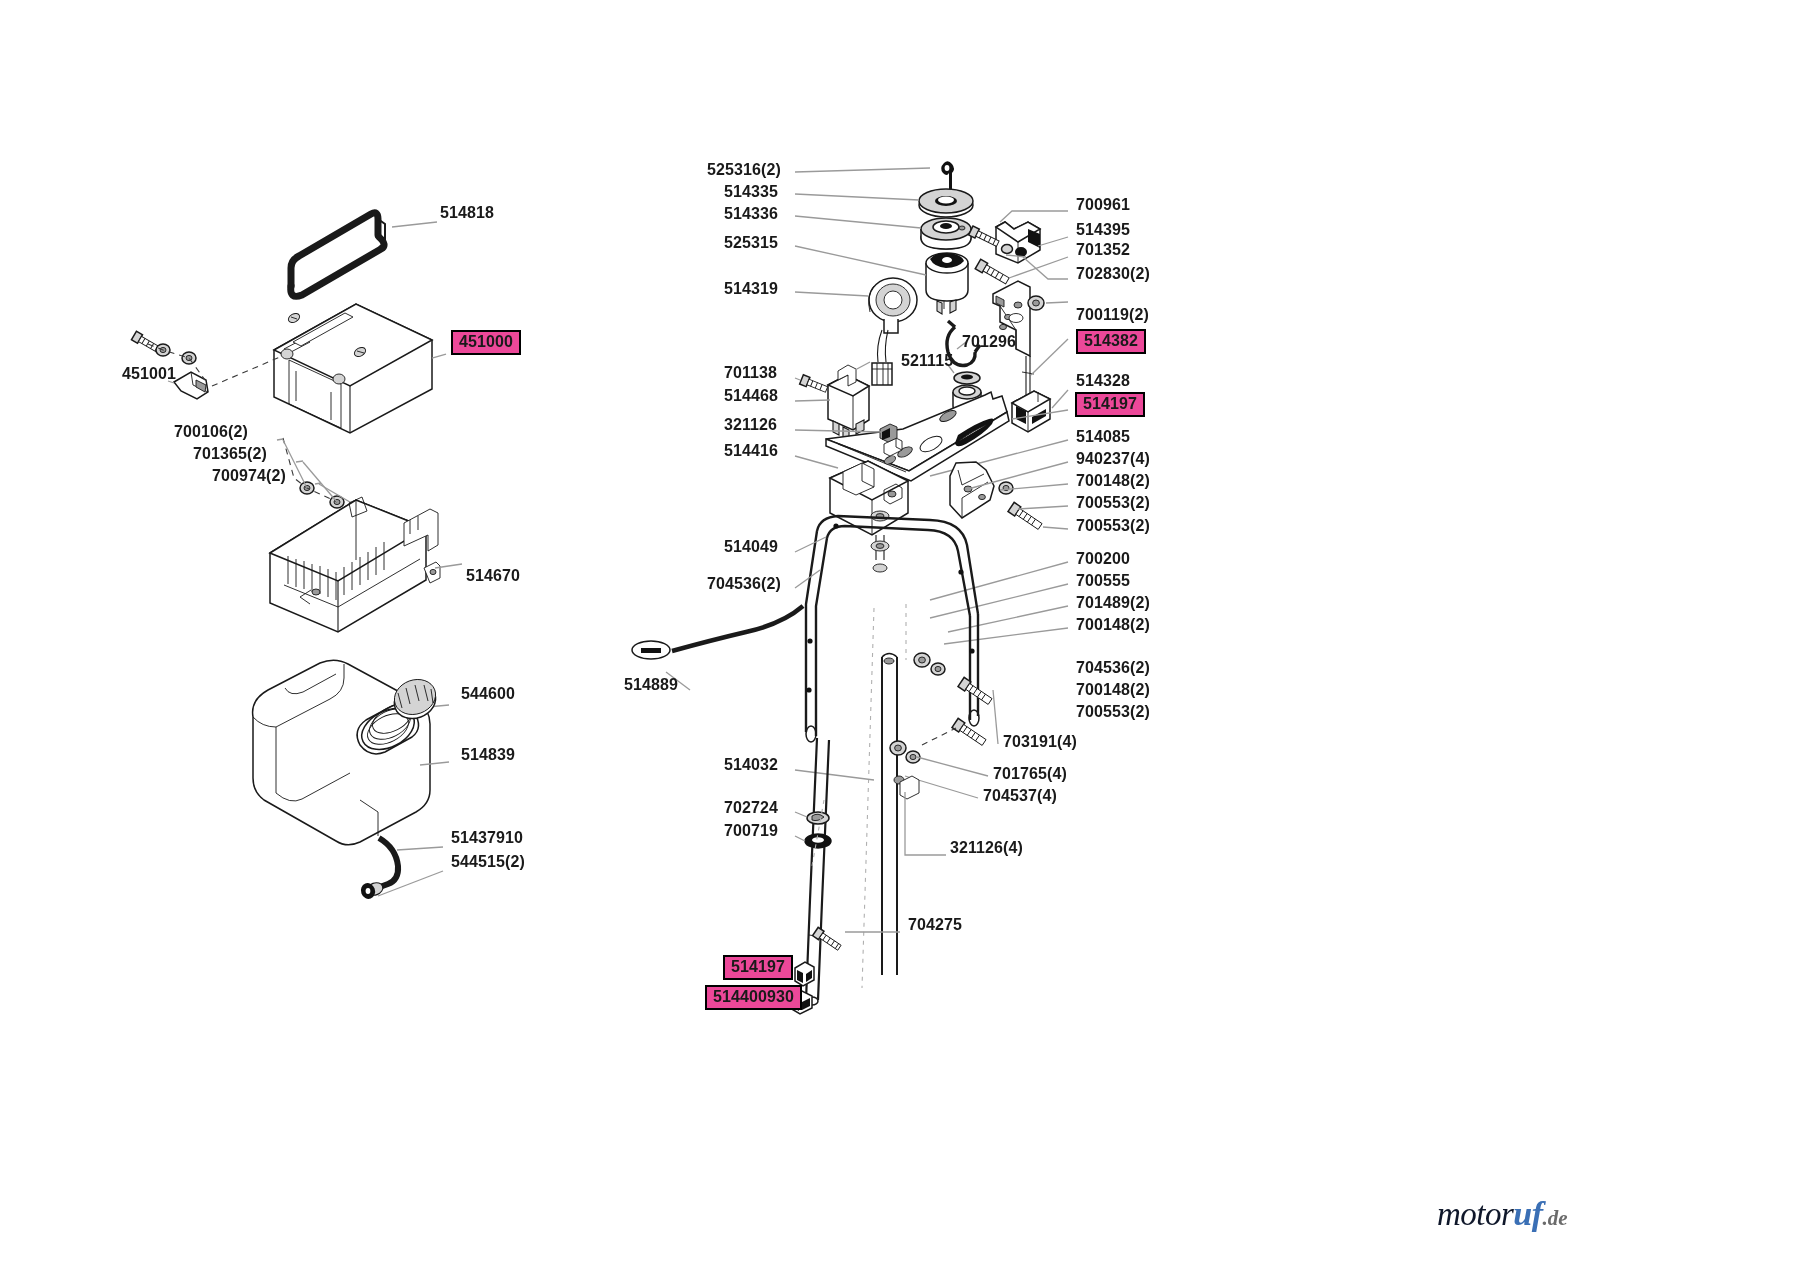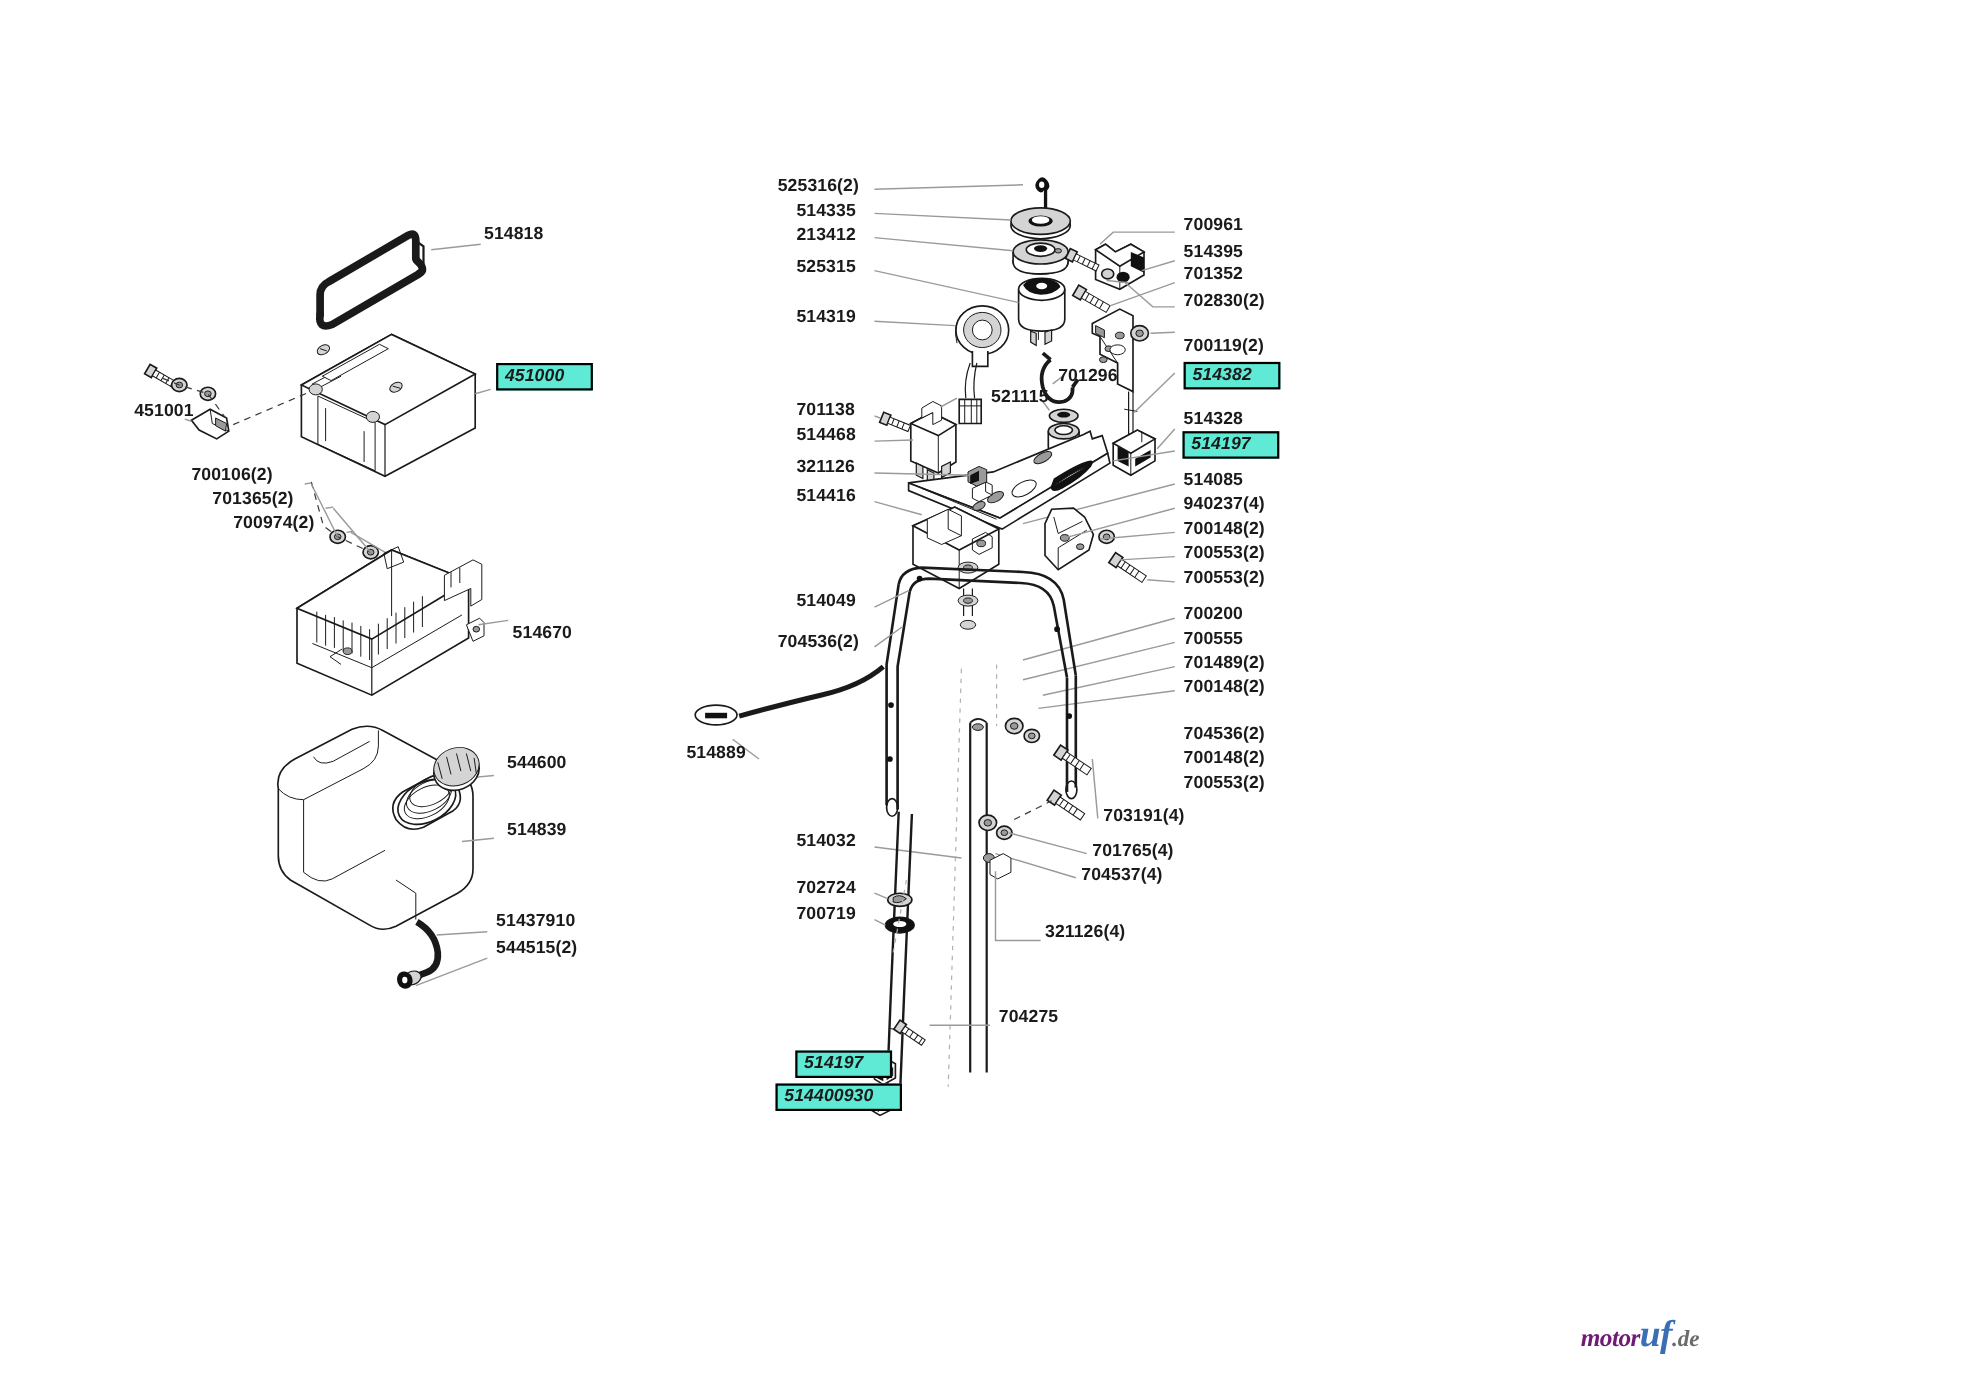--- a/index.html
+++ b/index.html
@@ -4,26 +4,26 @@
 <style>
   html,body{margin:0;padding:0;background:#ffffff;}
   body{width:1800px;height:1272px;position:relative;overflow:hidden;
        font-family:"Liberation Sans",sans-serif;}
   #sheet{position:absolute;inset:0;width:1800px;height:1272px;}
   svg#art{position:absolute;left:0;top:0;width:1800px;height:1272px;}
 
   .lbl{position:absolute;font-family:"Liberation Sans",sans-serif;
        font-weight:bold;font-size:16px;color:#1a1a1a;white-space:nowrap;
        letter-spacing:.1px;line-height:1;}
-  .boxed{border:2px solid #000;background:#5eead4;padding:2px 24px 3px 6px;font-style:italic;}
+  .boxed{border:2px solid #000;background:#ec4899;padding:2px 6px 3px 6px;}
 
   
   #wm{position:absolute;left:1437px;top:1195px;white-space:nowrap;
       font-family:"Liberation Serif",serif;font-style:italic;}
-  #wm .w1{font-size:23px;font-weight:bold;color:#701a75;letter-spacing:-.5px;}
+  #wm .w1{font-size:33px;font-weight:normal;color:#0f172a;letter-spacing:-.5px;}
   #wm .w2{font-size:34px;font-weight:bold;color:#3a6fb5;letter-spacing:-.5px;}
   #wm .w3{font-size:21px;font-weight:bold;color:#6b6b6b;}
 </style>
 </head>
 <body>
 
 <div id="sheet">
 
   <svg id="art" viewBox="0 0 1800 1272" xmlns="http://www.w3.org/2000/svg">
     <defs>
@@ -495,21 +495,21 @@
       <div class="lbl" style="left: 174px; top: 424px;">700106(2)</div>
       <div class="lbl" style="left: 193px; top: 446px;">701365(2)</div>
       <div class="lbl" style="left: 212px; top: 468px;">700974(2)</div>
       <div class="lbl" style="left: 466px; top: 552px; margin-top: 16px;">514670</div>
       <div class="lbl" style="left: 461px; top: 686px;">544600</div>
       <div class="lbl" style="left: 461px; top: 747px;">514839</div>
       <div class="lbl" style="left: 451px; top: 830px;">51437910</div>
       <div class="lbl" style="left: 451px; top: 854px;">544515(2)</div>
       <div class="lbl" style="left: 707px; top: 162px;">525316(2)</div>
       <div class="lbl" style="left: 724px; top: 184px;">514335</div>
-      <div class="lbl" style="left: 724px; top: 206px;">213412</div>
+      <div class="lbl" style="left: 724px; top: 206px;">514336</div>
       <div class="lbl" style="left: 724px; top: 235px;">525315</div>
       <div class="lbl" style="left: 724px; top: 281px;">514319</div>
       <div class="lbl" style="left: 724px; top: 365px;">701138</div>
       <div class="lbl" style="left: 724px; top: 388px;">514468</div>
       <div class="lbl" style="left: 724px; top: 417px;">321126</div>
       <div class="lbl" style="left: 724px; top: 443px;">514416</div>
       <div class="lbl" style="left: 724px; top: 539px;">514049</div>
       <div class="lbl" style="left: 707px; top: 576px;">704536(2)</div>
       <div class="lbl" style="left: 624px; top: 677px;">514889</div>
       <div class="lbl" style="left: 724px; top: 757px;">514032</div>

